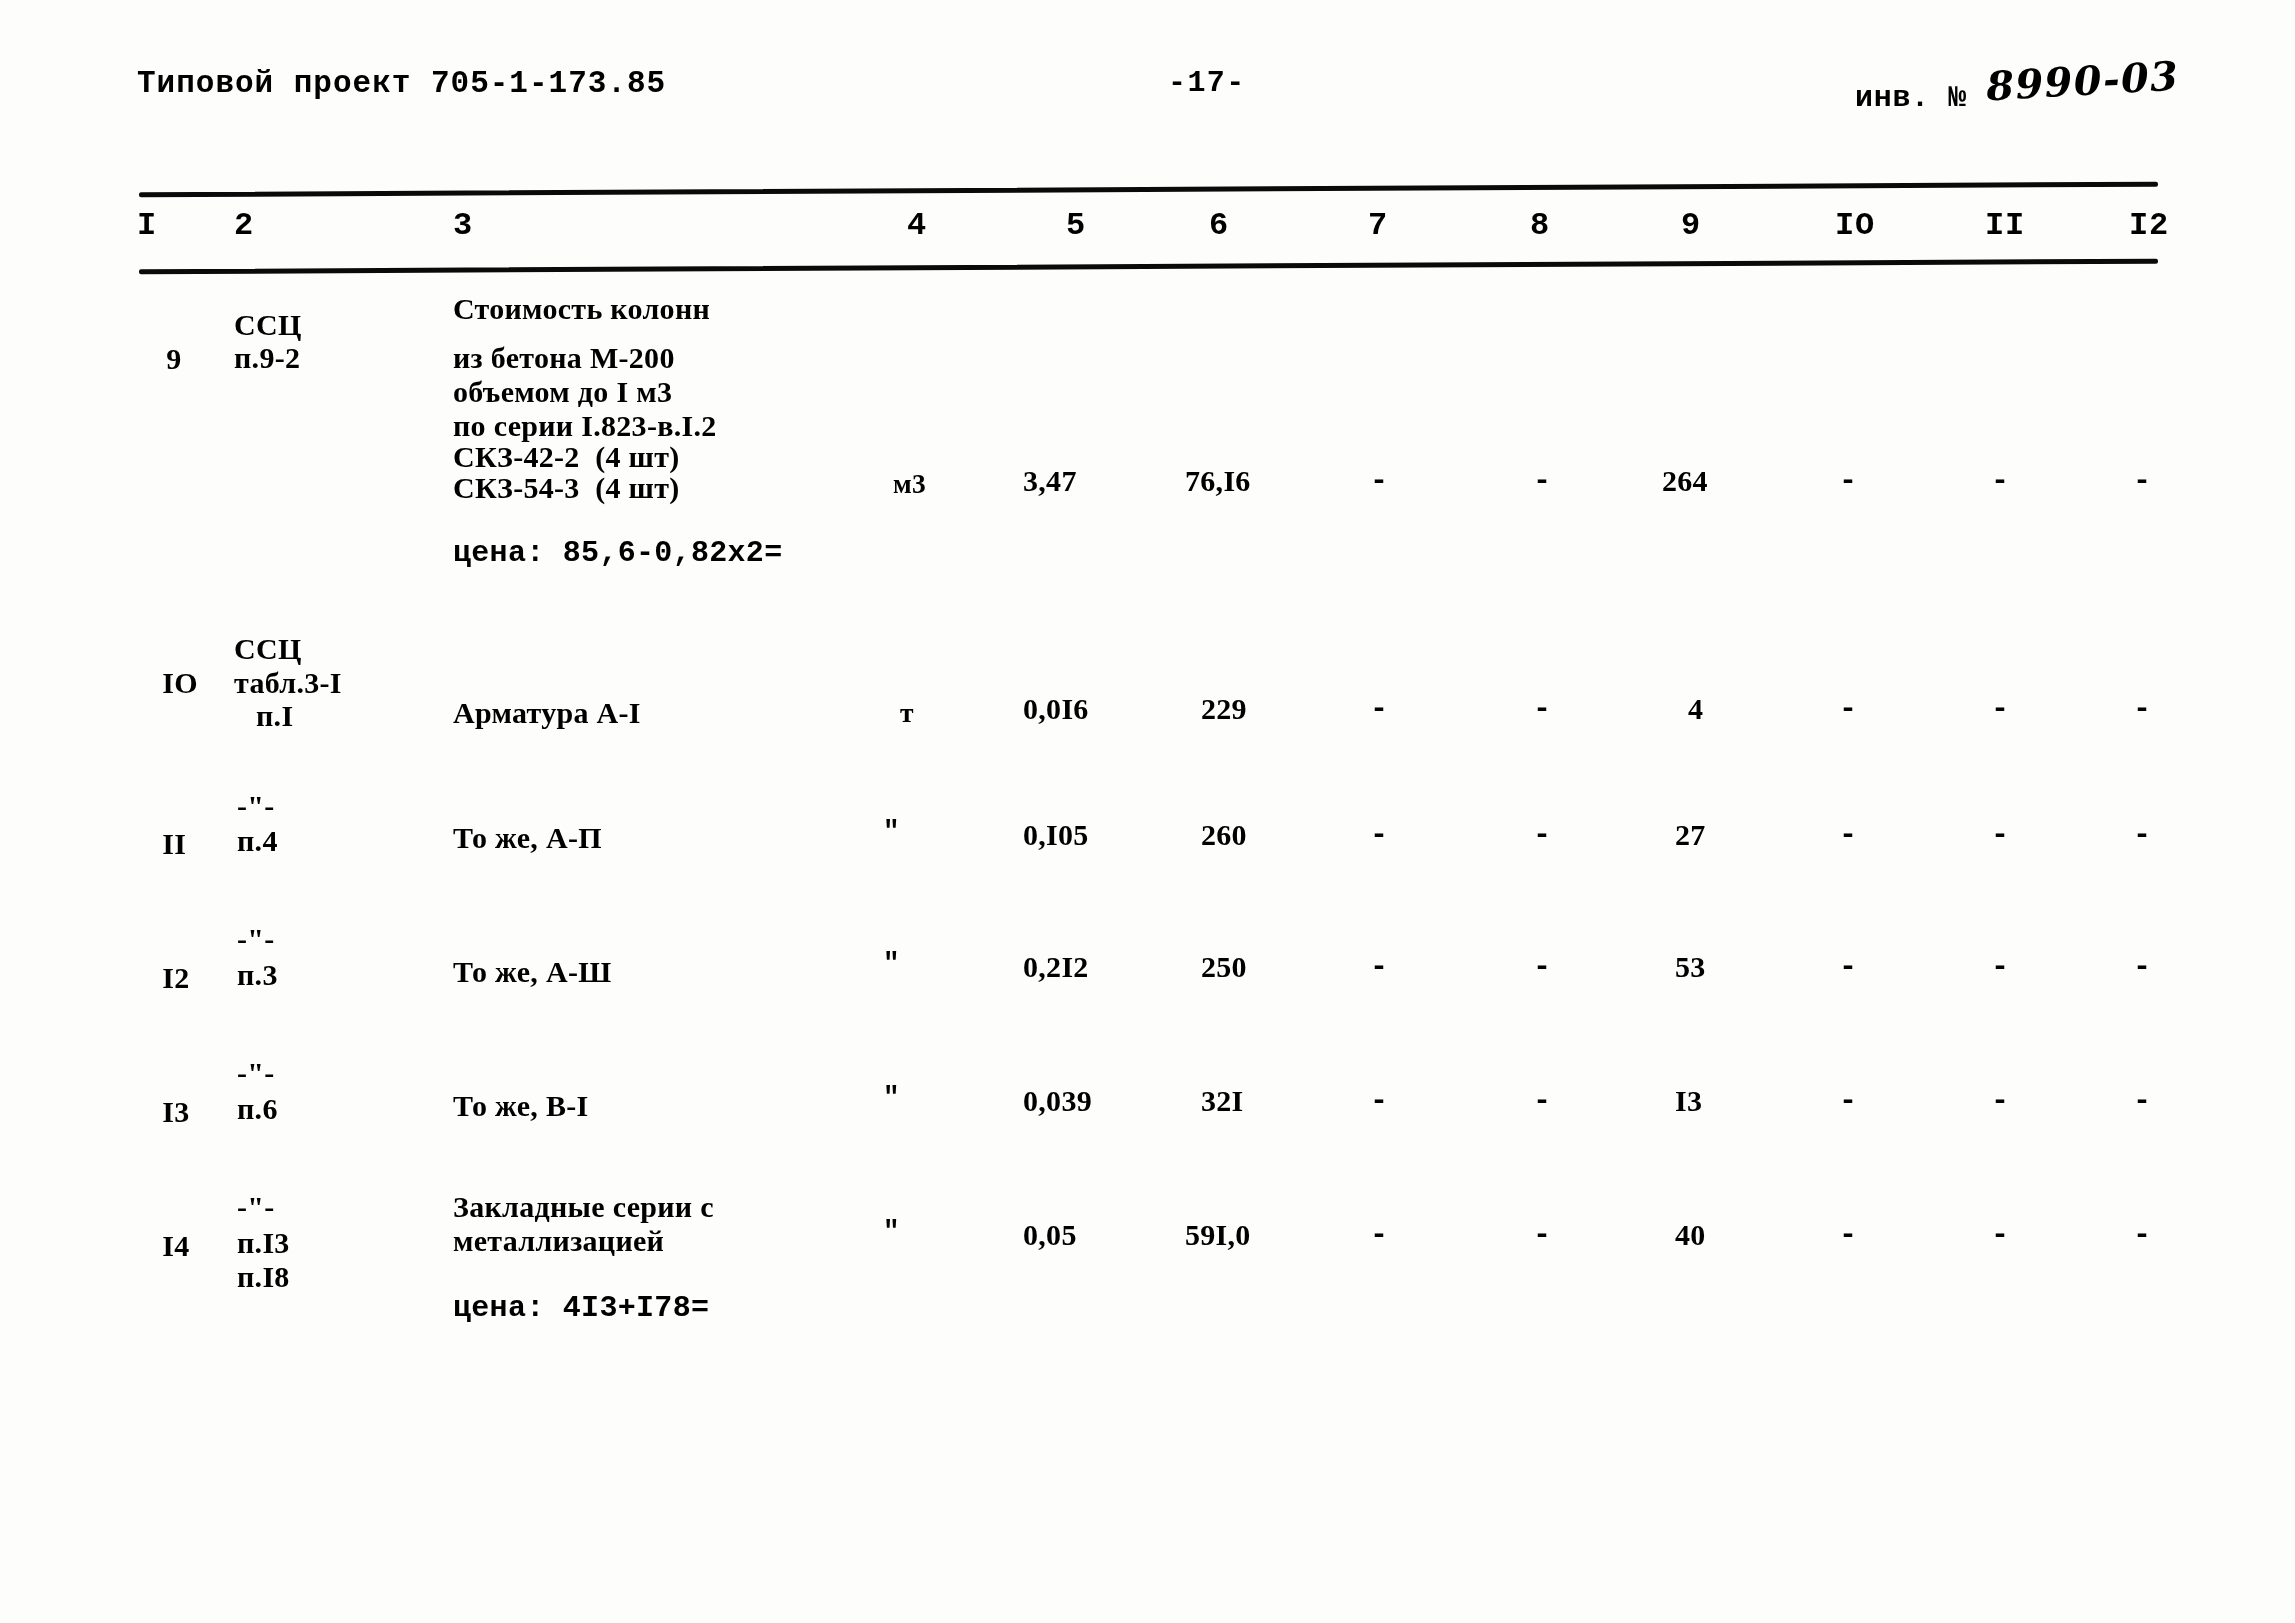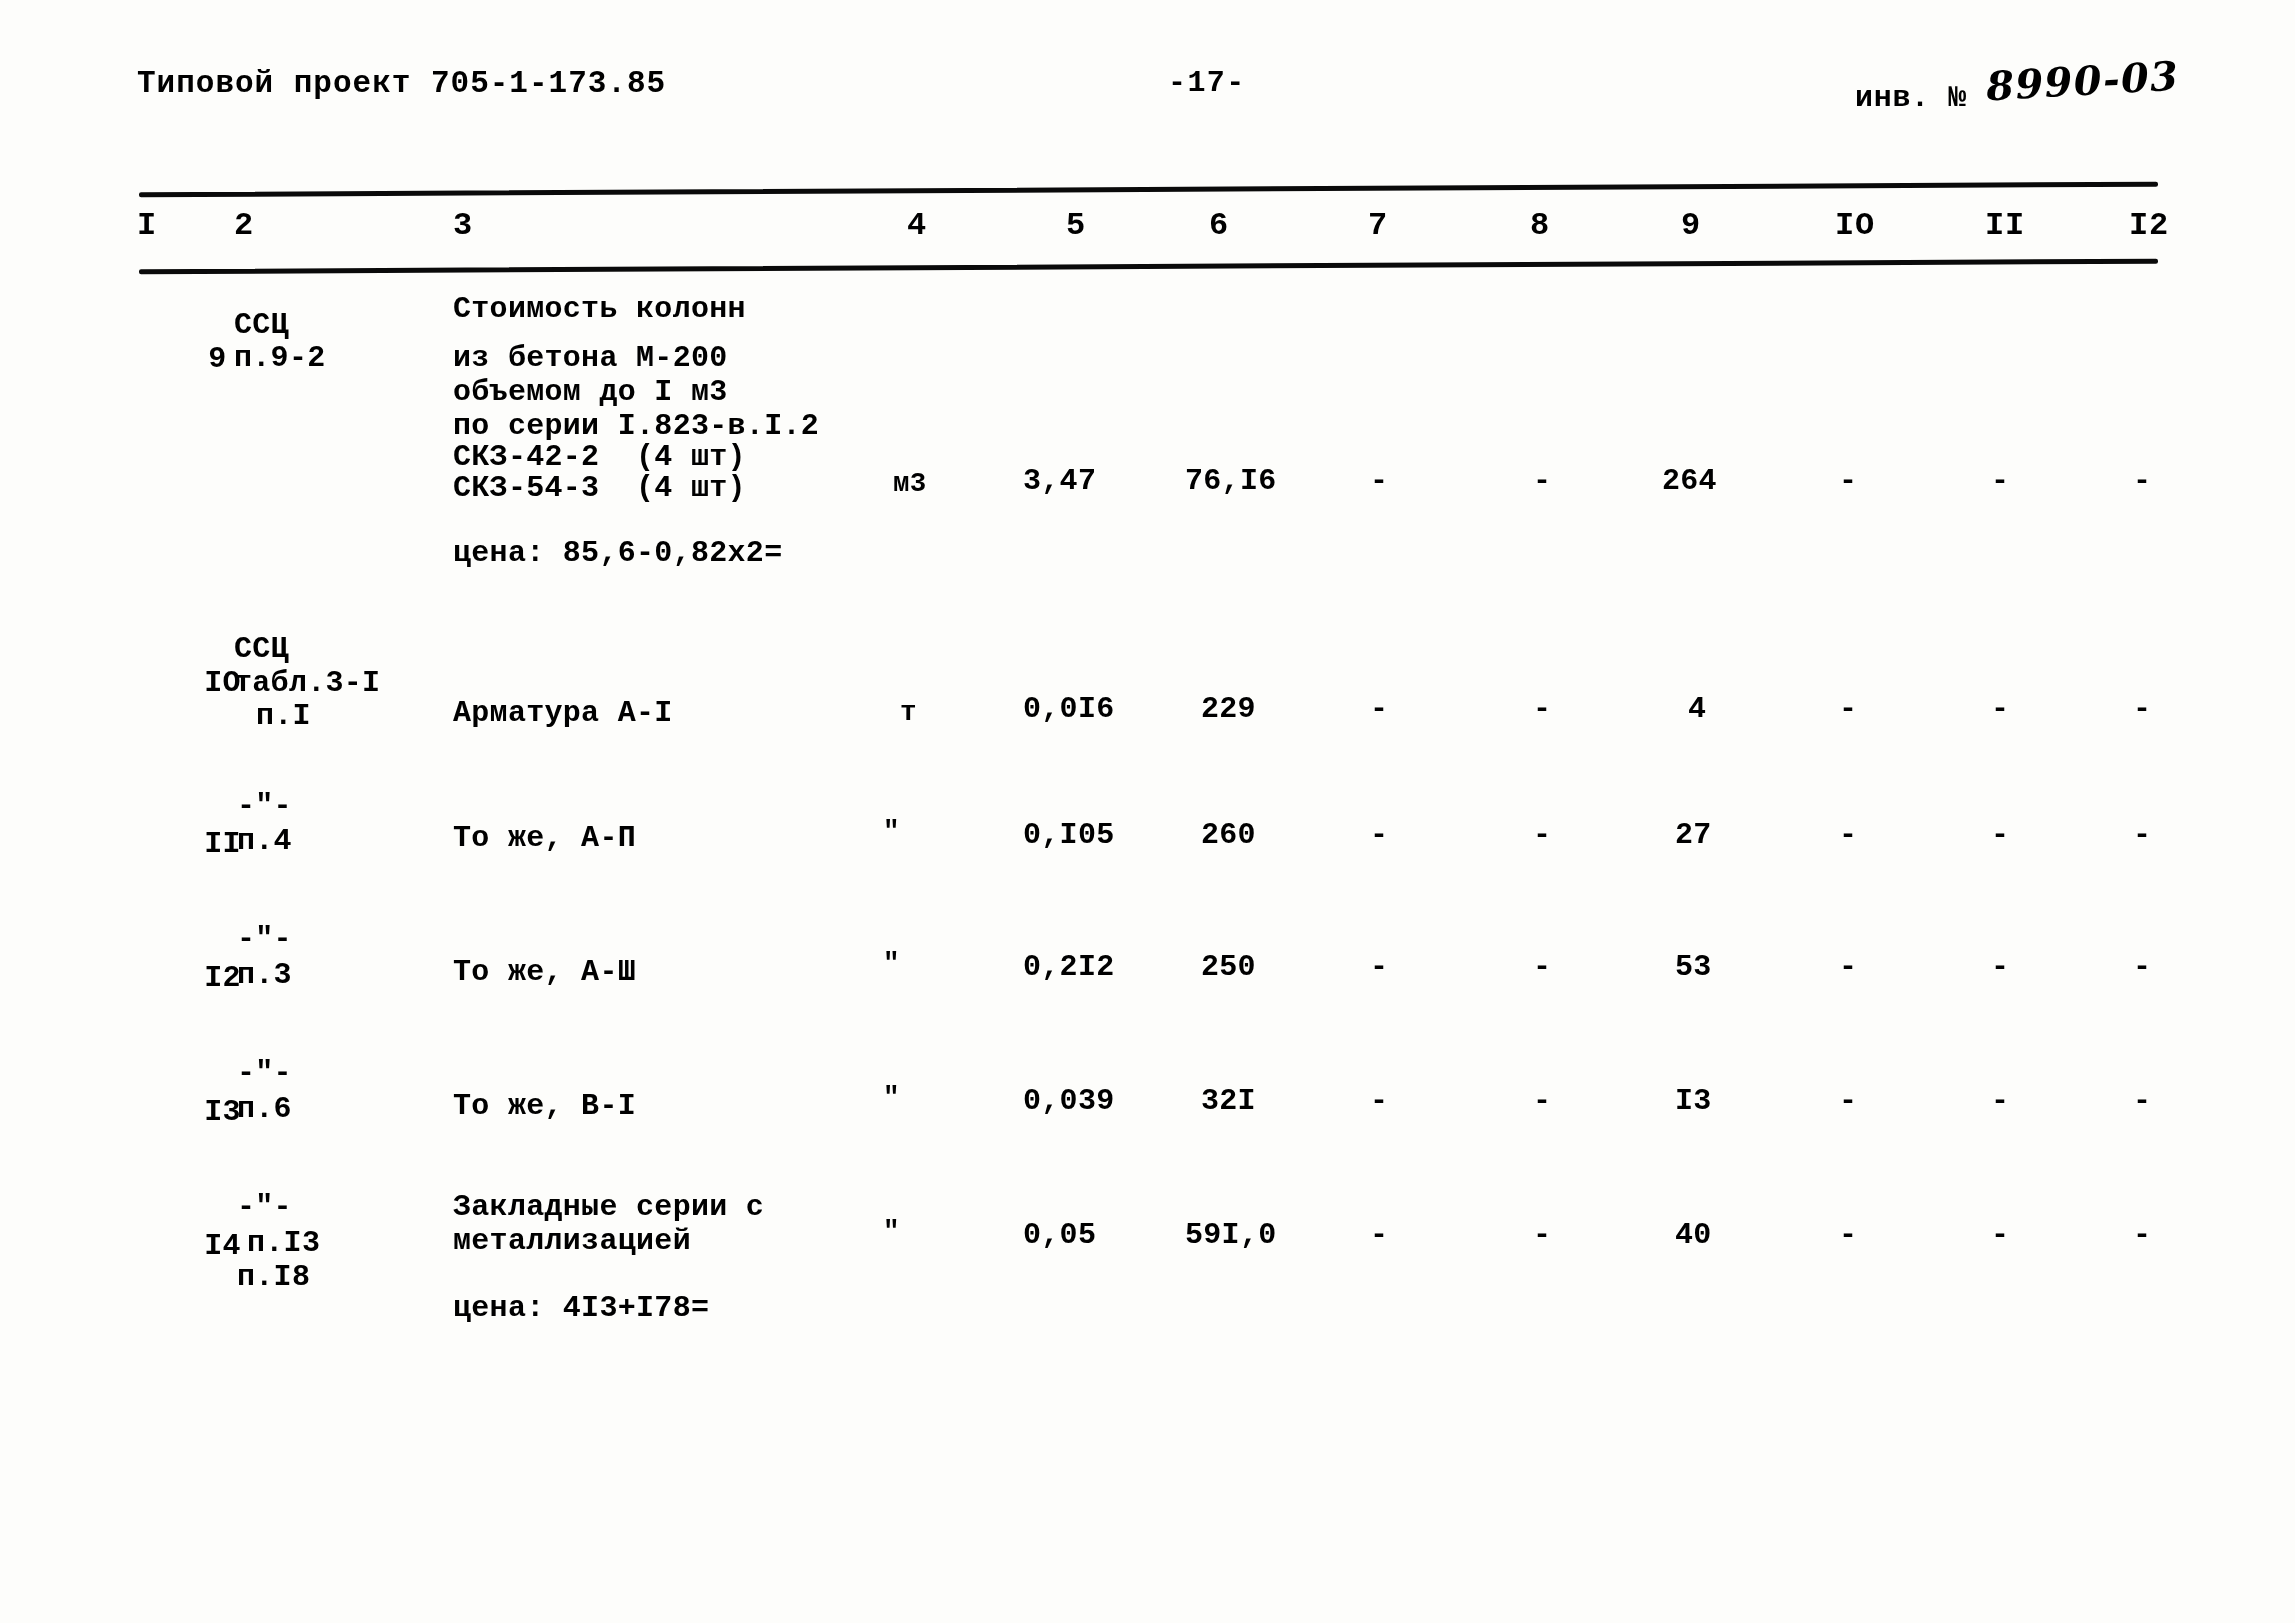--- a/index.html
+++ b/index.html
@@ -91,20 +91,21 @@
   }
 
   
   .cell {
     position: absolute;
     font-size: 30px;
     font-weight: 700;
     letter-spacing: 0.3px;
     white-space: pre;
     line-height: 34px;
+    font-family: Liberation Serif, serif;
   }
   .desc { line-height: 34px; }
   .dash {
     position: absolute;
     font-size: 30px;
     font-weight: 700;
   }
   .price {
     position: absolute;
     font-size: 30px;
@@ -242,21 +243,21 @@
   <div class="dash" style="left:1533px;top:1084px">-</div>
   <div class="cell" style="left:1675px;top:1084px">I3</div>
   <div class="dash" style="left:1839px;top:1084px">-</div>
   <div class="dash" style="left:1991px;top:1084px">-</div>
   <div class="dash" style="left:2133px;top:1084px">-</div>
 
   <div class="cell" style="left:131px;top:1195px">
     <span>I4</span>
   </div>
   <div class="cell" style="left:237px;top:1190px">-"-</div>
-  <div class="cell" style="left:247px;top:1226px">п.I3</div>
+  <div class="cell" style="left:237px;top:1226px">п.I3</div>
   <div class="cell" style="left:237px;top:1260px">п.I8</div>
 
   <div class="cell desc" style="left:453px;top:1190px">Закладные серии с</div>
   <div class="cell desc" style="left:453px;top:1224px">металлизацией</div>
   <div class="price" style="left:453px;top:1291px">цена: 4I3+I78=</div>
 
   <div class="ditto" style="left:883px;top:1216px;font-size:27.5px">"</div>
   <div class="cell" style="left:1023px;top:1218px">0,05</div>
   <div class="cell" style="left:1185px;top:1218px">59I,0</div>
   <div class="dash" style="left:1370px;top:1218px">-</div>

